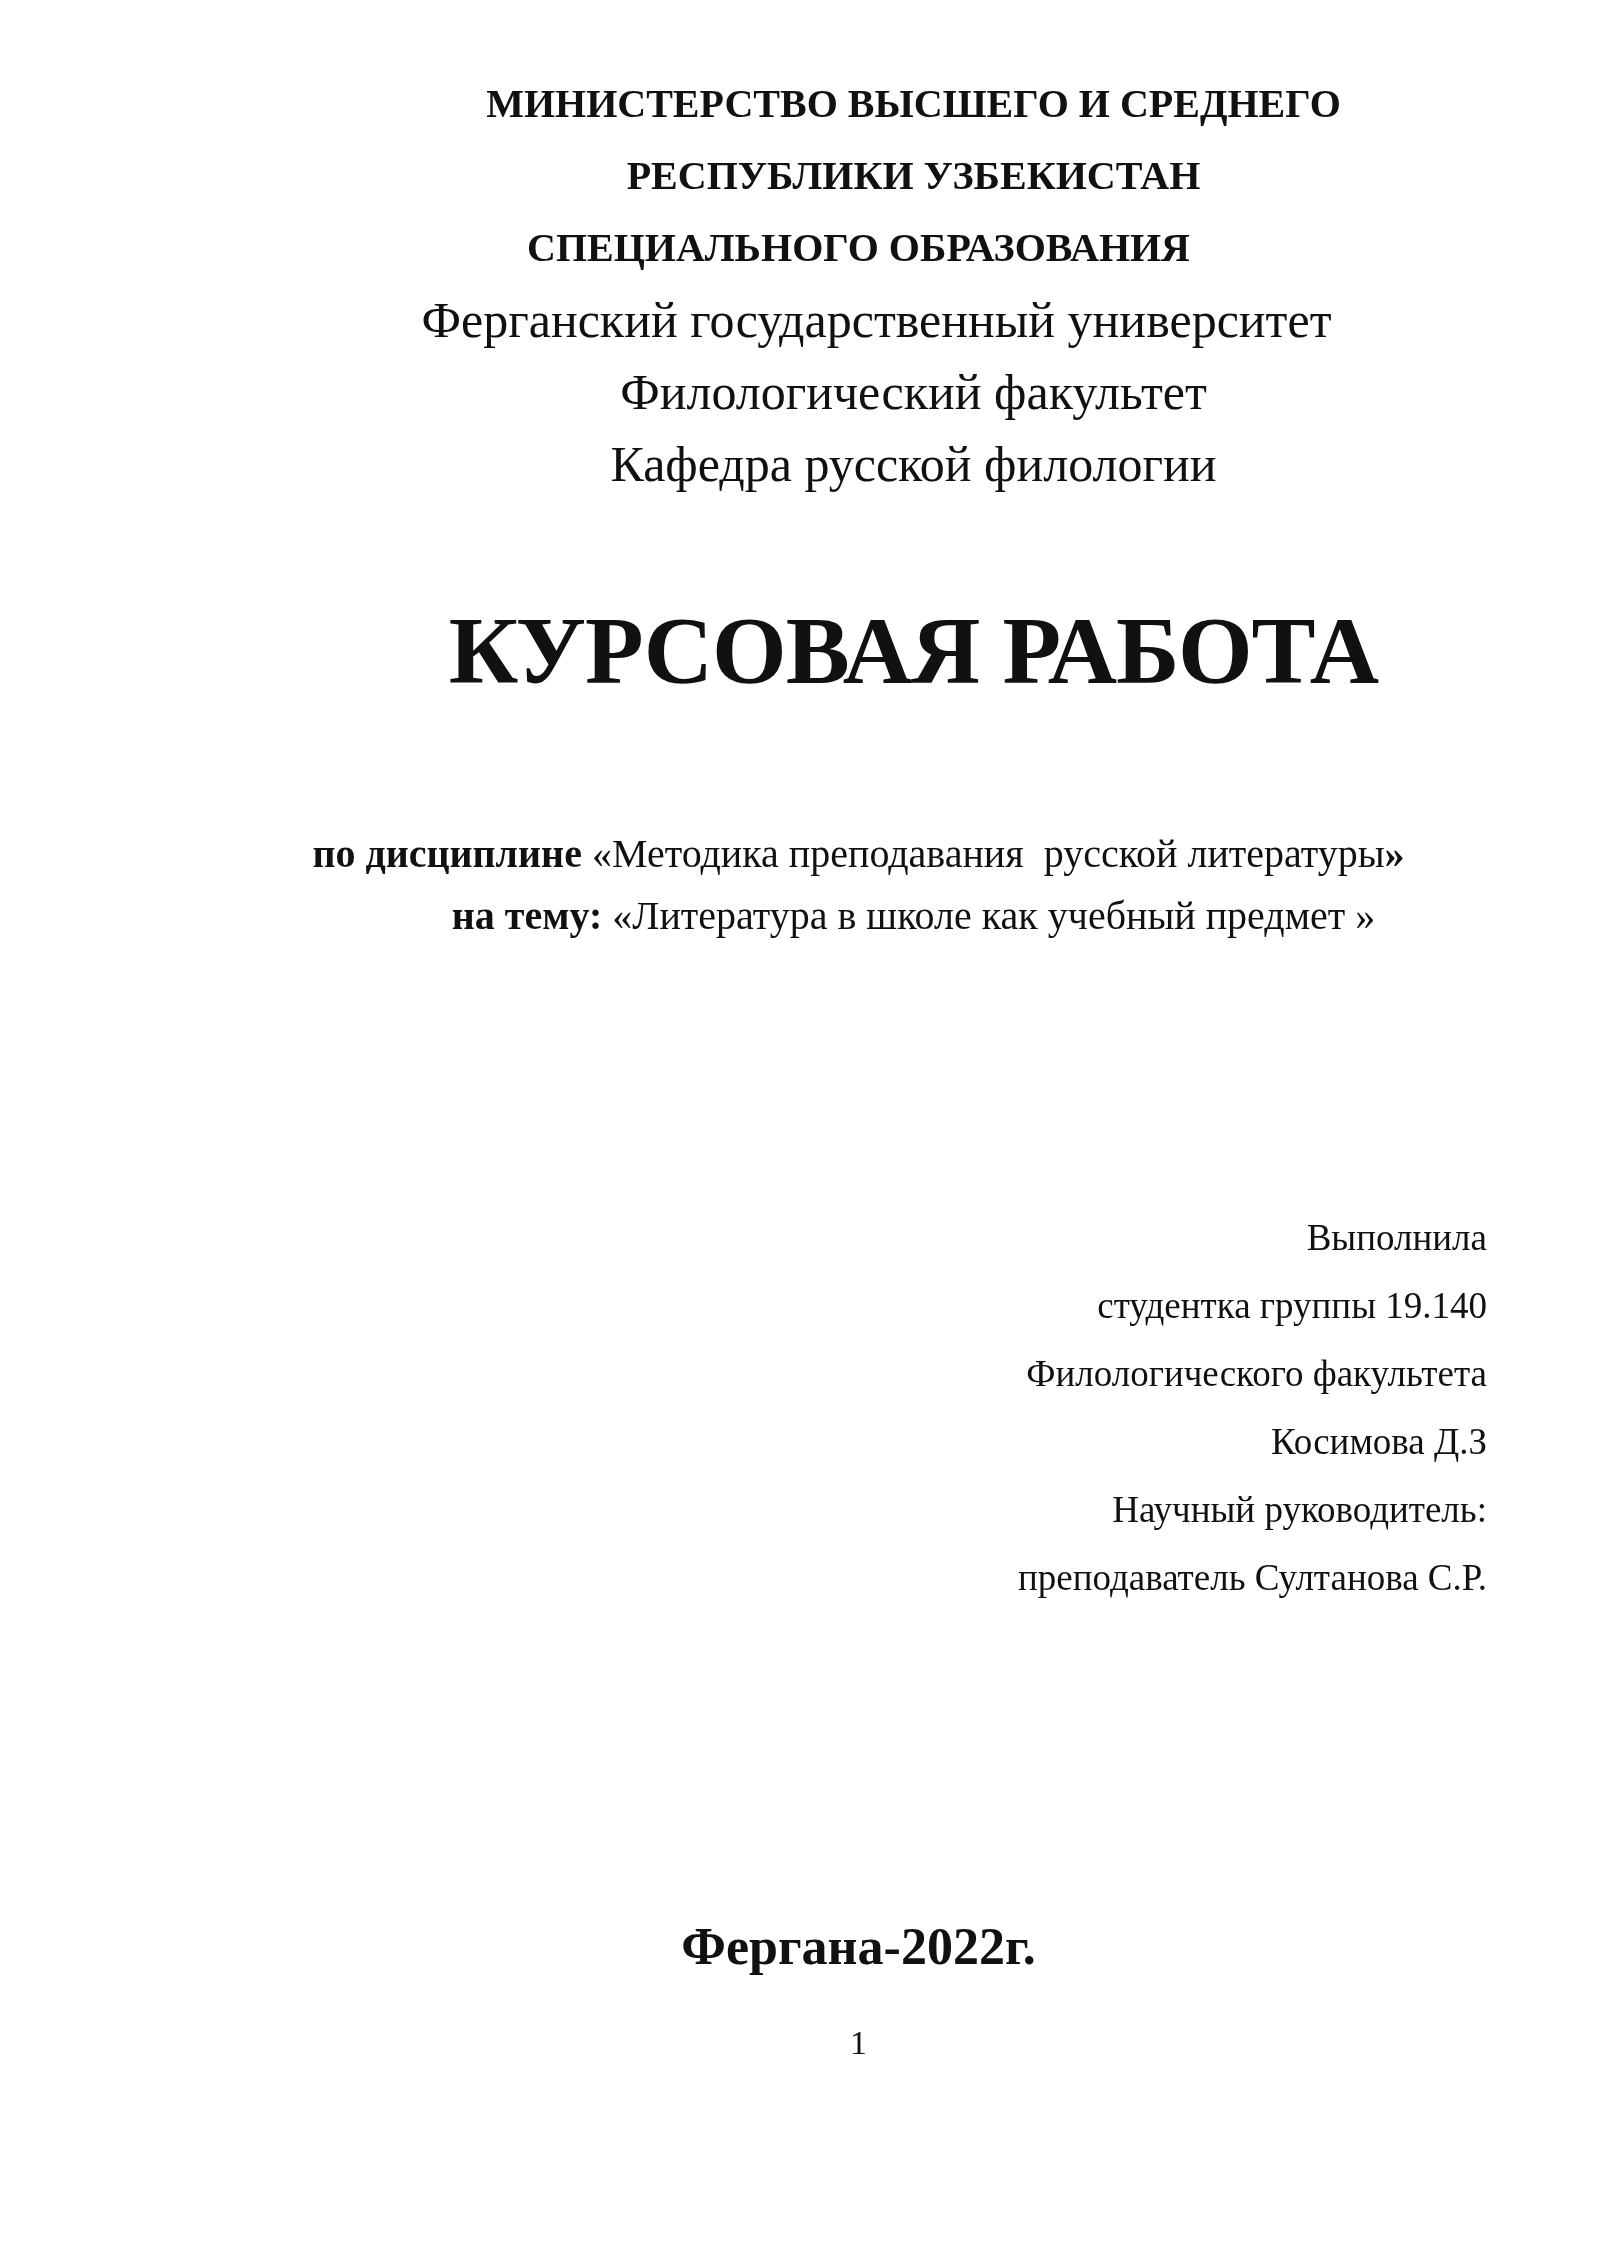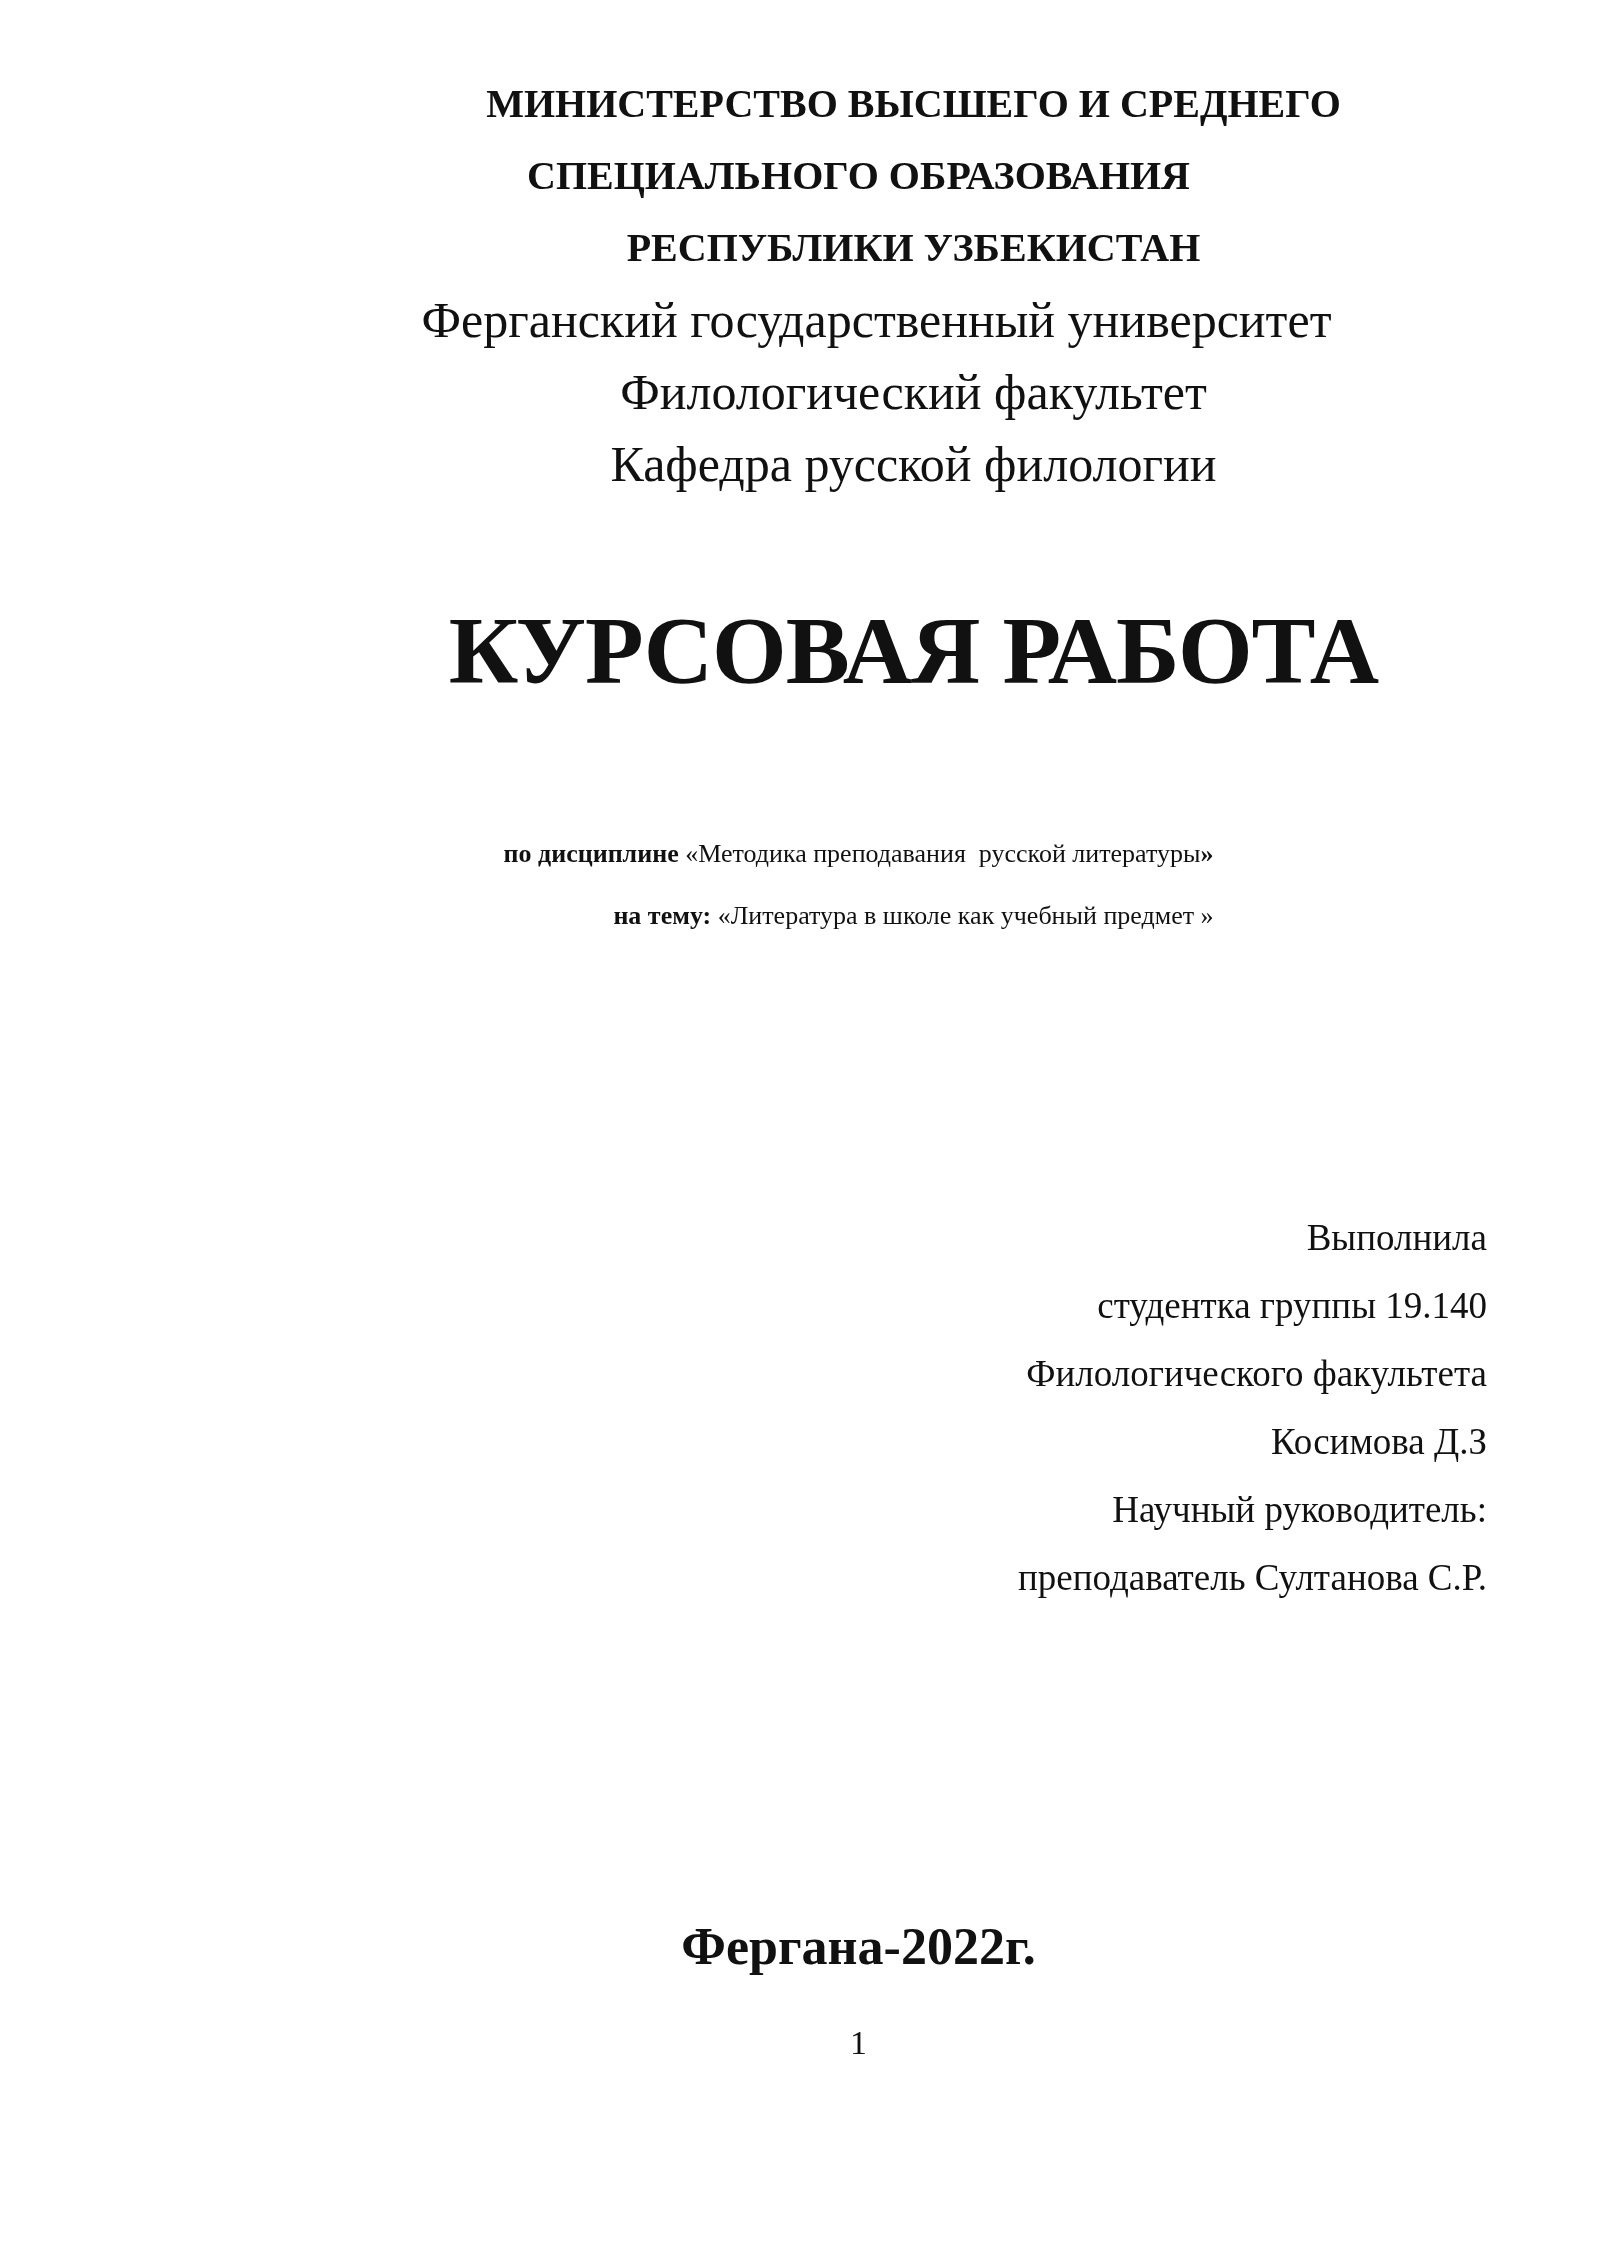--- a/index.html
+++ b/index.html
@@ -44,21 +44,21 @@
     font-weight: bold;
     line-height: 110px;
     letter-spacing: -1px;
     white-space: nowrap;
   }
 
   .subject-block {
     margin-top: 117px;
   }
   .subject-line {
-    font-size: 26px;
+    font-size: 40px;
     line-height: 62px;
   }
 
   .author-block {
     margin-top: 257px;
   }
   .author-line {
     font-size: 37px;
     line-height: 68px;
   }
@@ -77,22 +77,22 @@
   }
 </style>
 </head>
 <body>
 
 <div class="page">
   <div class="column">
 
     <div class="header-block center">
       <div class="header-line b ind">МИНИСТЕРСТВО ВЫСШЕГО И СРЕДНЕГО</div>
+      <div class="header-line b ind">РЕСПУБЛИКИ УЗБЕКИСТАН</div>
       <div class="header-line b">СПЕЦИАЛЬНОГО ОБРАЗОВАНИЯ</div>
-      <div class="header-line b ind">РЕСПУБЛИКИ УЗБЕКИСТАН</div>
       <div class="header-line ind-sm">Ферганский государственный университет</div>
       <div class="header-line ind">Филологический факультет</div>
       <div class="header-line ind">Кафедра русской филологии</div>
     </div>
 
     <div class="main-title center ind">КУРСОВАЯ РАБОТА</div>
 
     <div class="subject-block center">
       <div class="subject-line">
         <span class="b">по дисциплине </span><span class="pre">«Методика преподавания  русской литературы</span><span class="b">»</span>

